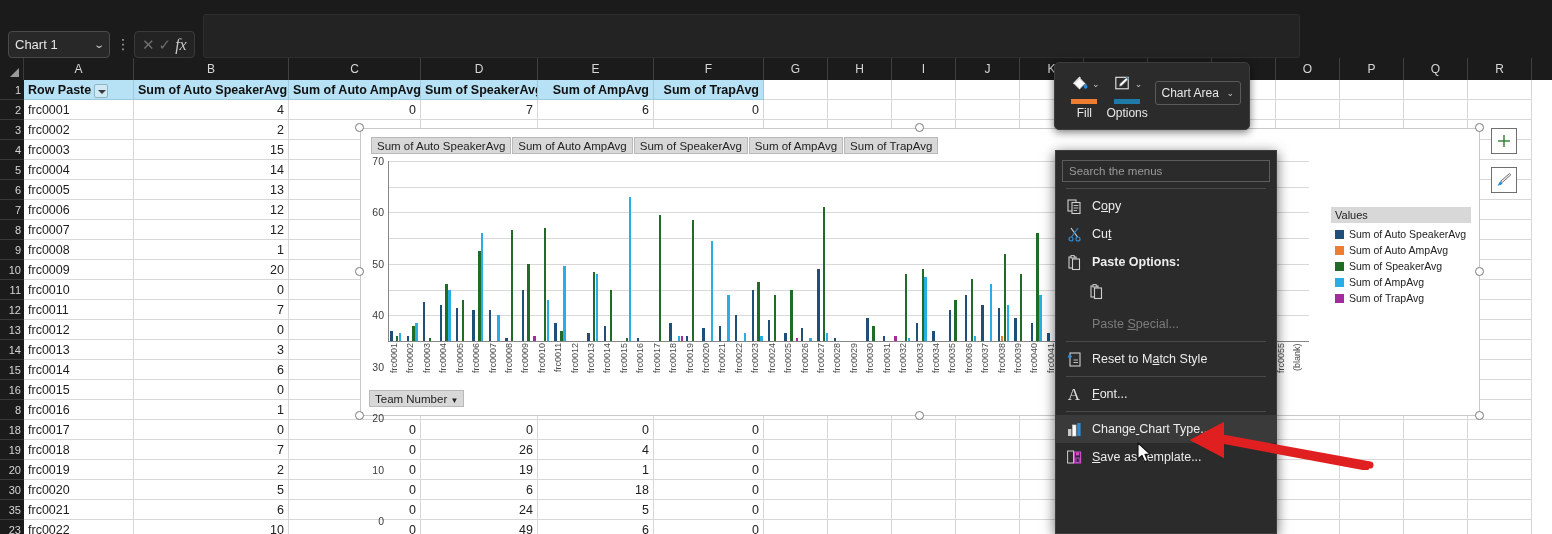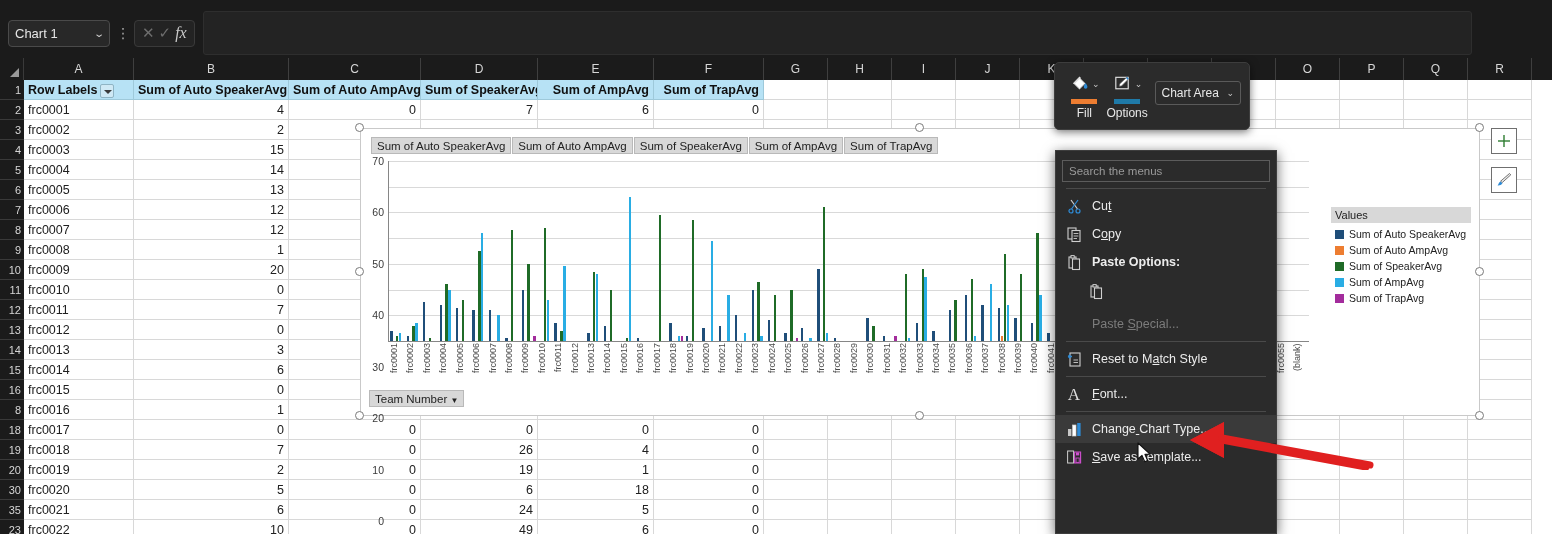--- a/index.html
+++ b/index.html
@@ -7,23 +7,23 @@
   body {
     width:1552px; height:534px;
     background:#1b1b1b;
     font-family:"Liberation Sans", sans-serif;
     overflow:hidden;
     position:relative;
   }
 
   
   #formula-strip {
-    position:absolute; left:0; top:0; width:1472px; height:58px;
+    position:absolute; left:0; top:0; width:1300px; height:58px;
     background:#1b1b1b;
-    display:flex; align-items:center;
+    display:flex; align-items:flex-end;
   }
   .namebox {
     margin:8px 0 0 8px;
     width:102px; height:27px;
     background:#282828; border:1px solid #4a4a4a; border-radius:4px;
     color:#e6e6e6; font-size:13px;
     display:flex; align-items:center; padding:0 6px;
     position:relative;
   }
   .namebox .nb-text { flex:1; }
@@ -284,21 +284,21 @@
       <div class="rowh">18</div>
       <div class="rowh">19</div>
       <div class="rowh">20</div>
       <div class="rowh">30</div>
       <div class="rowh">35</div>
       <div class="rowh">23</div>
     </div>
 
   <div id="cells">
       <div class="row">
-        <div class="cell hdr" style="width: 110px;"><span>Row Labels</span><span class="filterbtn"></span></div>
+        <div class="cell hdr" style="width: 110px;"><span>Row Paste</span><span class="filterbtn"></span></div>
         <div class="cell hdr num" style="width: 155px;">Sum of Auto SpeakerAvg</div>
         <div class="cell hdr num" style="width: 132px;">Sum of Auto AmpAvg</div>
         <div class="cell hdr num" style="width: 117px;">Sum of SpeakerAvg</div>
         <div class="cell hdr num" style="width: 116px;">Sum of AmpAvg</div>
         <div class="cell hdr num" style="width: 110px;">Sum of TrapAvg</div>
         <div class="cell" style="width: 64px;"></div>
         <div class="cell" style="width: 64px;"></div>
         <div class="cell" style="width: 64px;"></div>
         <div class="cell" style="width: 64px;"></div>
         <div class="cell" style="width: 64px;"></div>
@@ -1335,39 +1335,39 @@
 
 <div id="ctxmenu">
   <div id="menu-search">
     <span>Search the menus</span>
   </div>
   <div id="menu-items">
       <div class="sep"></div>
       <div class="mi">
         <span class="mi-ico">
           <svg width="17" height="17" viewBox="0 0 17 17">
-            <line x1="5" y1="2" x2="11.5" y2="11" stroke="#cfcfcf" stroke-width="1.2"></line>
-            <line x1="12" y1="2" x2="5.5" y2="11" stroke="#2e8bd6" stroke-width="1.2"></line>
-            <circle cx="5" cy="13" r="2" fill="none" stroke="#2e8bd6" stroke-width="1.2"></circle>
-            <circle cx="12" cy="13" r="2" fill="none" stroke="#2e8bd6" stroke-width="1.2"></circle>
-          </svg>
-        </span>
-        <span>Cu<span class="u">t</span></span>
-      </div>
-      <div class="mi">
-        <span class="mi-ico">
-          <svg width="17" height="17" viewBox="0 0 17 17">
             <rect x="2" y="2" width="8" height="11" fill="none" stroke="#cfcfcf" stroke-width="1.1"></rect>
             <rect x="6" y="4.5" width="8" height="11" fill="#2b2b2b" stroke="#cfcfcf" stroke-width="1.1"></rect>
             <line x1="7.6" y1="7.5" x2="12.4" y2="7.5" stroke="#cfcfcf" stroke-width="0.9"></line>
             <line x1="7.6" y1="10" x2="12.4" y2="10" stroke="#cfcfcf" stroke-width="0.9"></line>
             <line x1="7.6" y1="12.5" x2="11" y2="12.5" stroke="#cfcfcf" stroke-width="0.9"></line>
           </svg>
         </span>
         <span>C<span class="u">o</span>py</span>
+      </div>
+      <div class="mi">
+        <span class="mi-ico">
+          <svg width="17" height="17" viewBox="0 0 17 17">
+            <line x1="5" y1="2" x2="11.5" y2="11" stroke="#cfcfcf" stroke-width="1.2"></line>
+            <line x1="12" y1="2" x2="5.5" y2="11" stroke="#2e8bd6" stroke-width="1.2"></line>
+            <circle cx="5" cy="13" r="2" fill="none" stroke="#2e8bd6" stroke-width="1.2"></circle>
+            <circle cx="12" cy="13" r="2" fill="none" stroke="#2e8bd6" stroke-width="1.2"></circle>
+          </svg>
+        </span>
+        <span>Cu<span class="u">t</span></span>
       </div>
       <div class="mi bold">
         <span class="mi-ico">
           <svg width="17" height="17" viewBox="0 0 17 17">
             <rect x="3" y="3" width="7" height="11" fill="none" stroke="#cfcfcf" stroke-width="1.1"></rect>
             <rect x="6.5" y="5" width="7" height="10.5" fill="#2b2b2b" stroke="#cfcfcf" stroke-width="1.1"></rect>
             <rect x="5" y="1.6" width="3.2" height="2.4" fill="#2b2b2b" stroke="#cfcfcf" stroke-width="1"></rect>
           </svg>
         </span>
         <span>Paste Options:</span>

